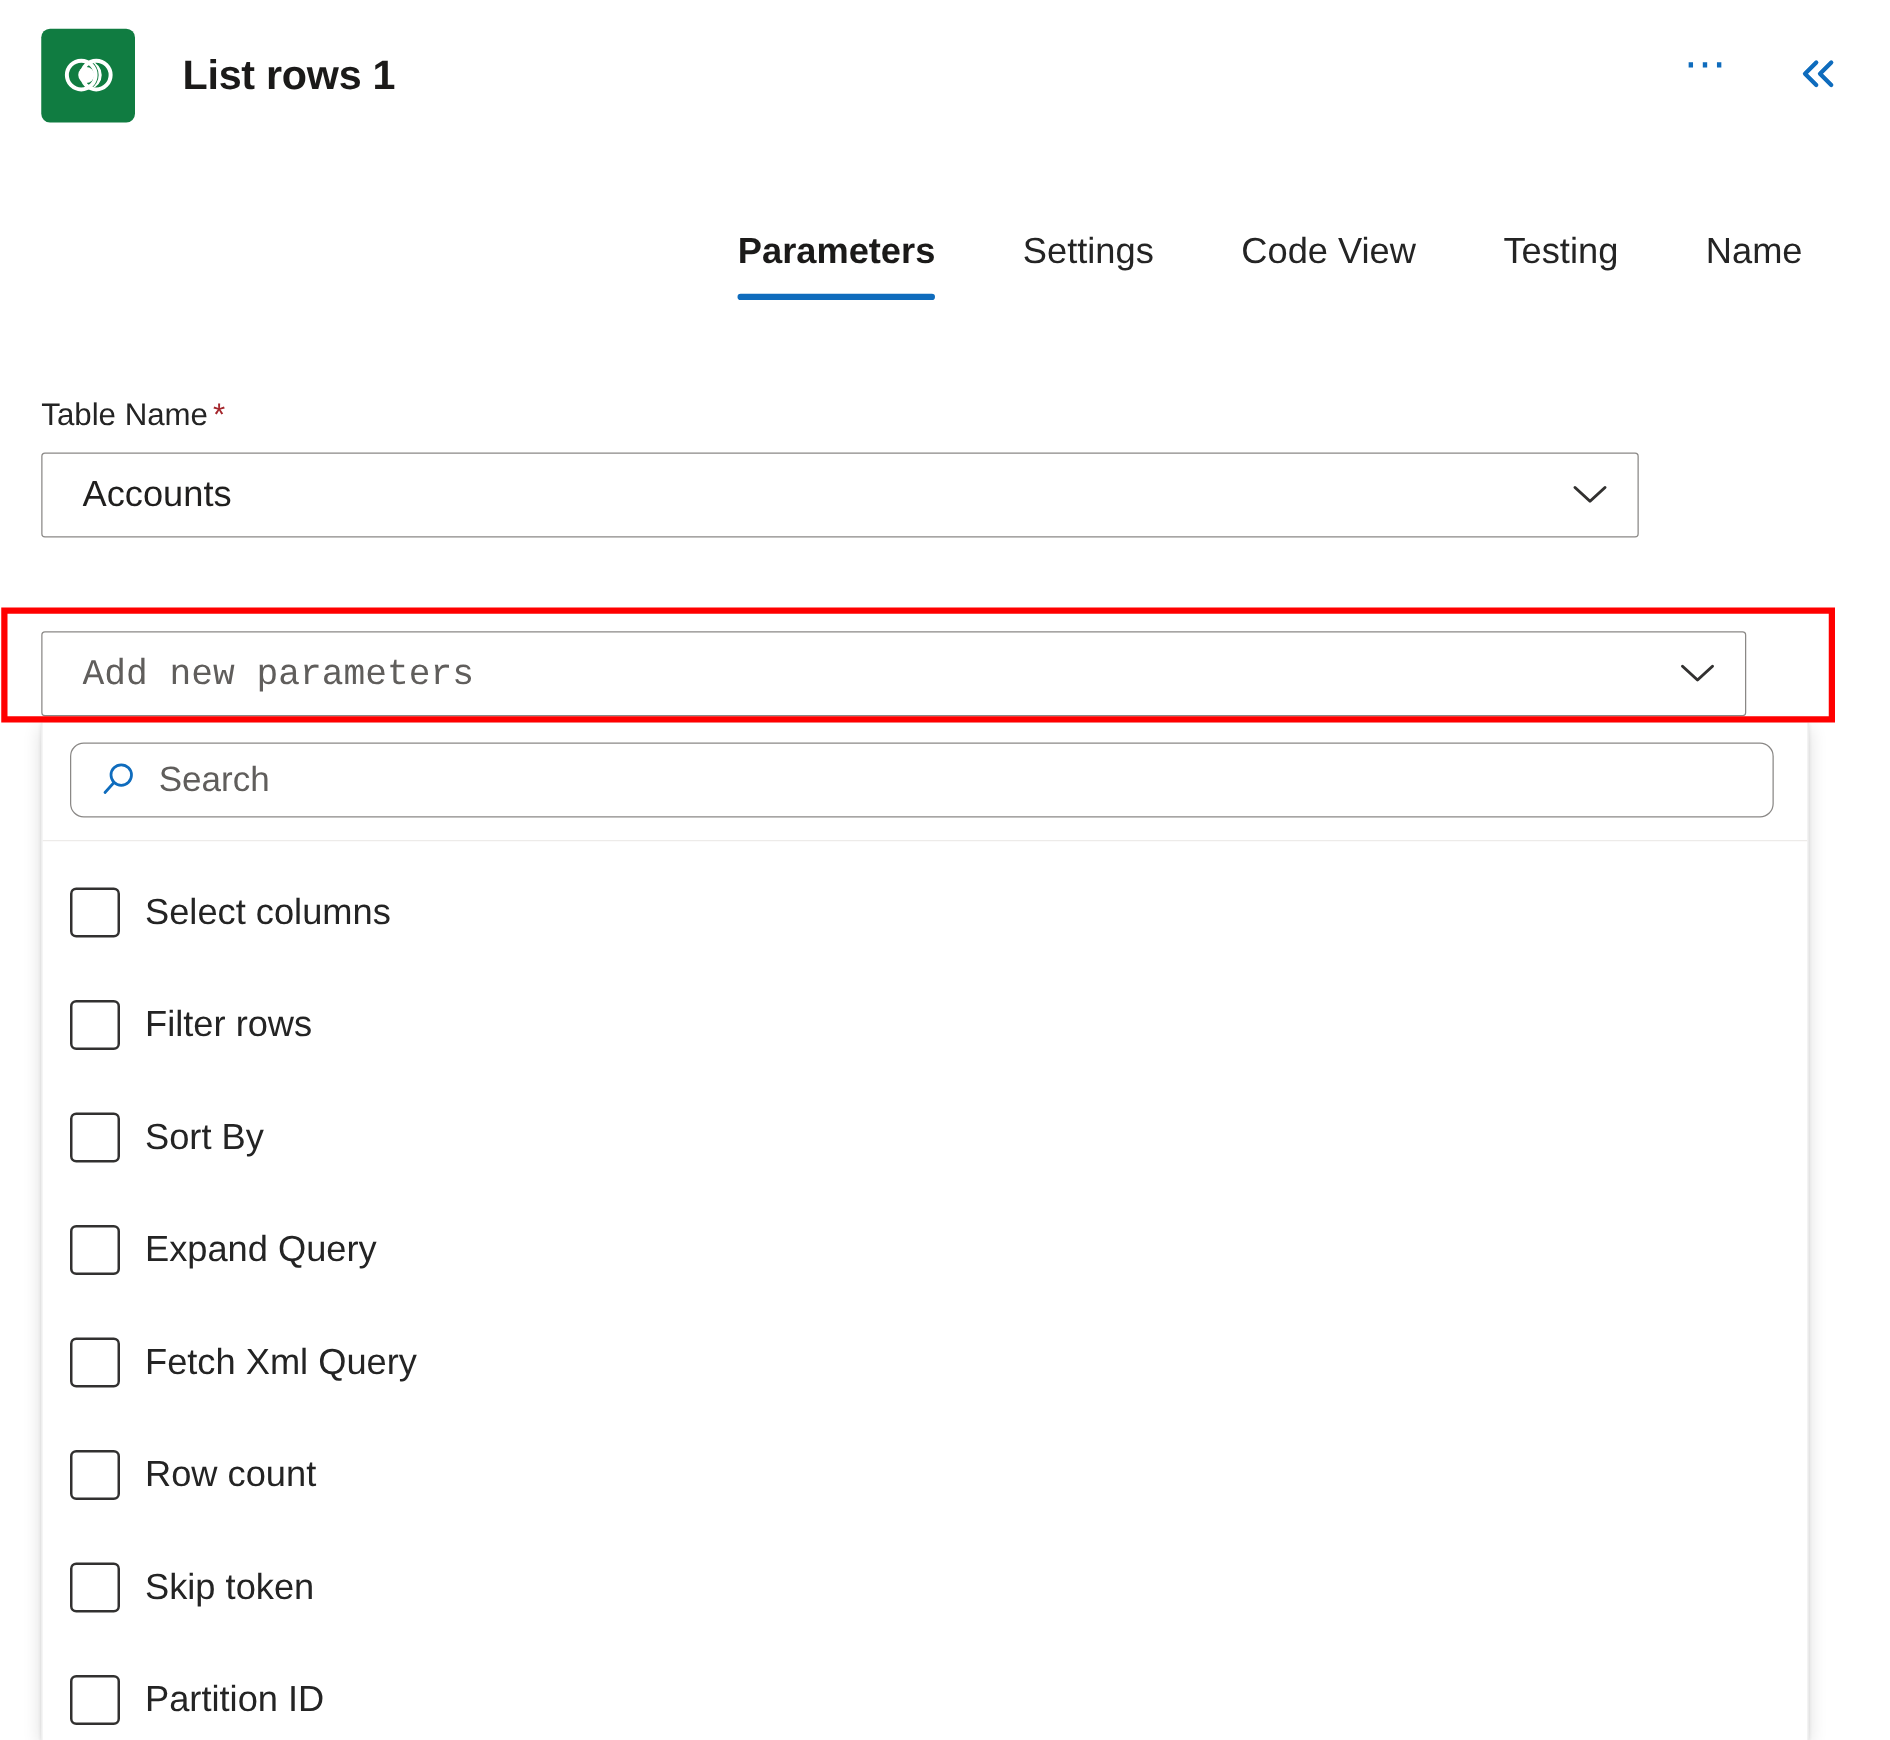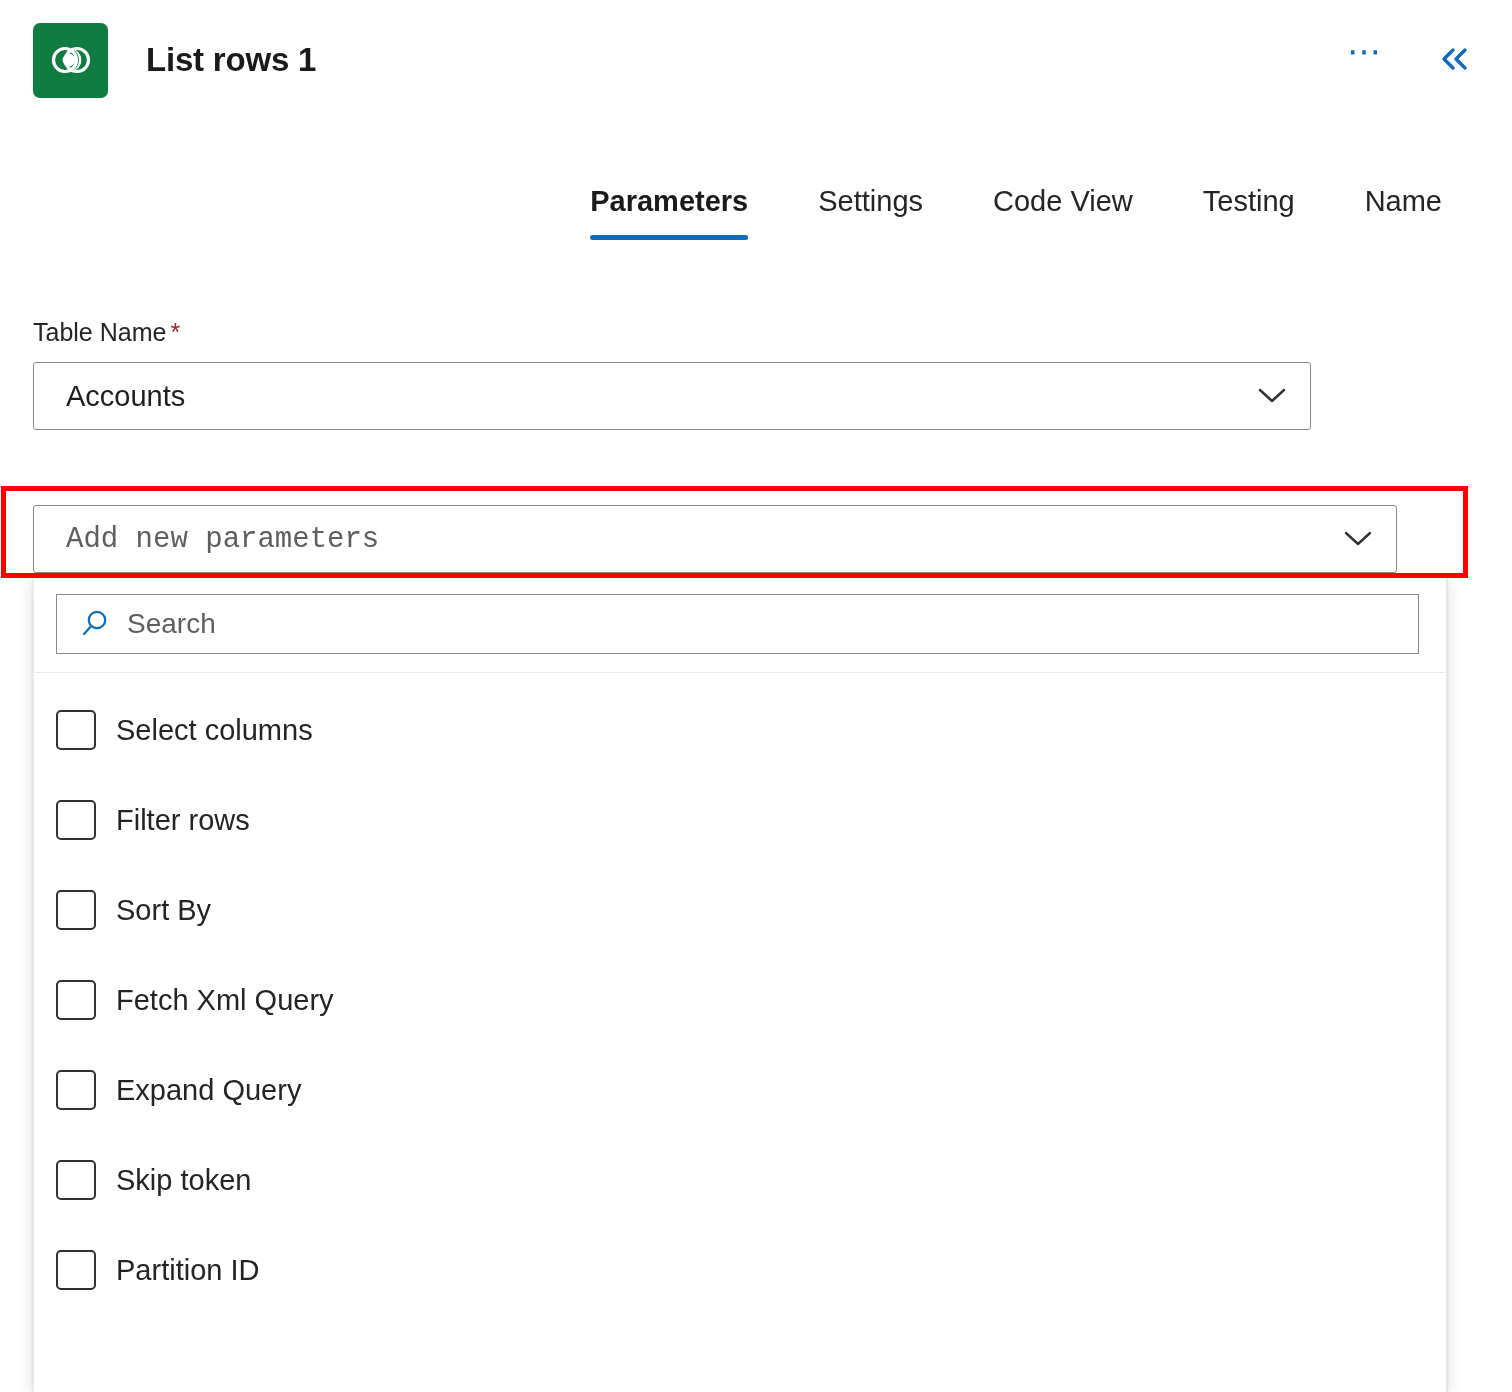--- a/index.html
+++ b/index.html
@@ -201,21 +201,21 @@
     z-index: 4;
     overflow: hidden;
   }
 
   .search-wrap {
     padding: 16px 27px 18px 22px;
   }
   .search-box {
     height: 60px;
     border: 1px solid #8a8886;
-    border-radius: 0;
+    border-radius: 11px;
     display: flex;
     align-items: center;
     padding: 0 16px;
     background: #fff;
   }
   .search-icon {
     flex: 0 0 auto;
     width: 44px;
     display: flex;
     align-items: center;
@@ -369,28 +369,32 @@
         <span class="option-label">Filter rows</span>
       </div>
 
       <div class="option-row">
         <span class="checkbox"></span>
         <span class="option-label">Sort By</span>
       </div>
 
       <div class="option-row">
         <span class="checkbox"></span>
+        <span class="option-label">Expand Query</span>
+      </div>
+
+      <div class="option-row">
+        <span class="checkbox"></span>
         <span class="option-label">Fetch Xml Query</span>
       </div>
 
       <div class="option-row">
         <span class="checkbox"></span>
-        <span class="option-label">Expand Query</span>
-      </div>
-
+        <span class="option-label">Row count</span>
+      </div>
 
       <div class="option-row">
         <span class="checkbox"></span>
         <span class="option-label">Skip token</span>
       </div>
 
       <div class="option-row">
         <span class="checkbox"></span>
         <span class="option-label">Partition ID</span>
       </div>

